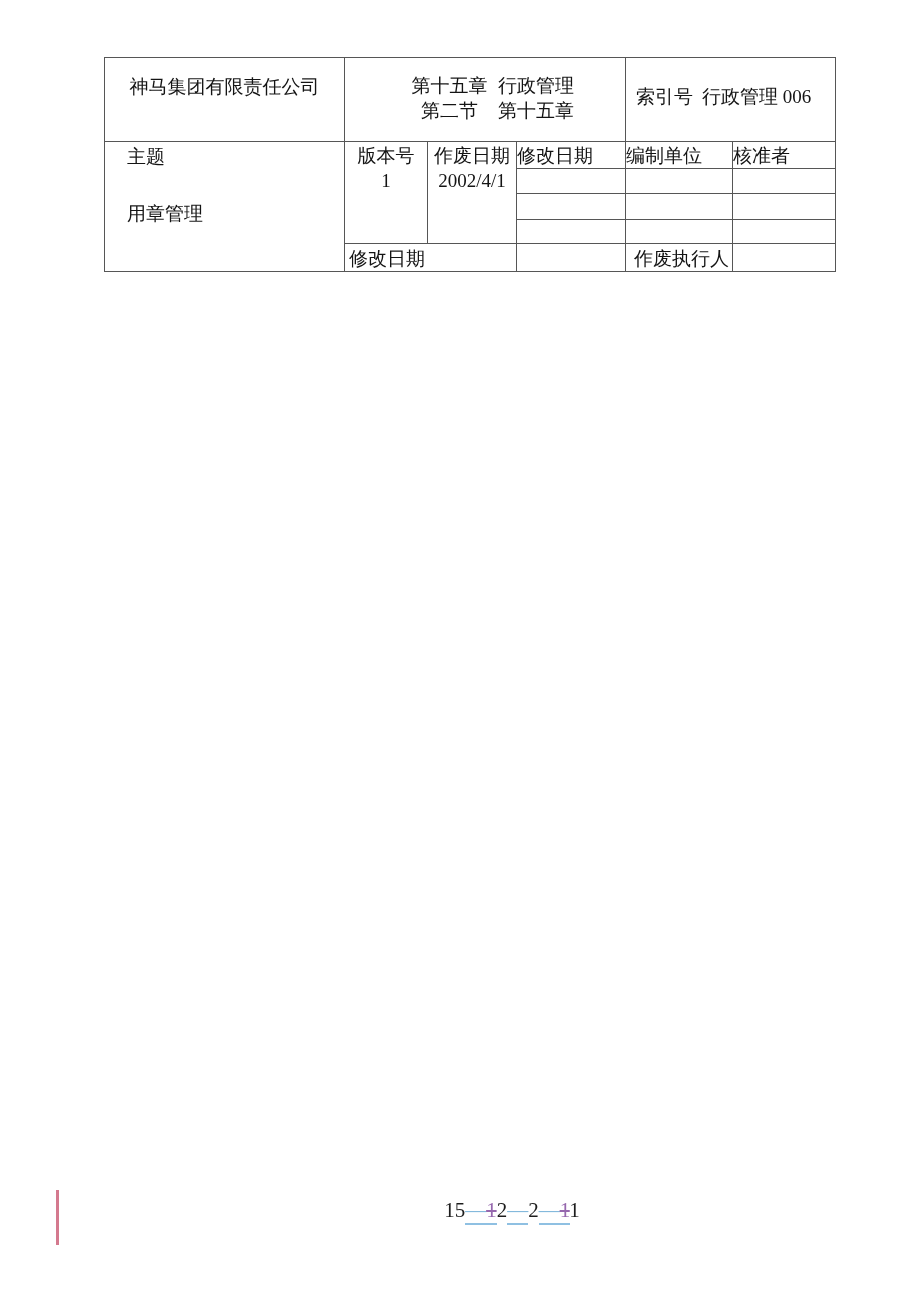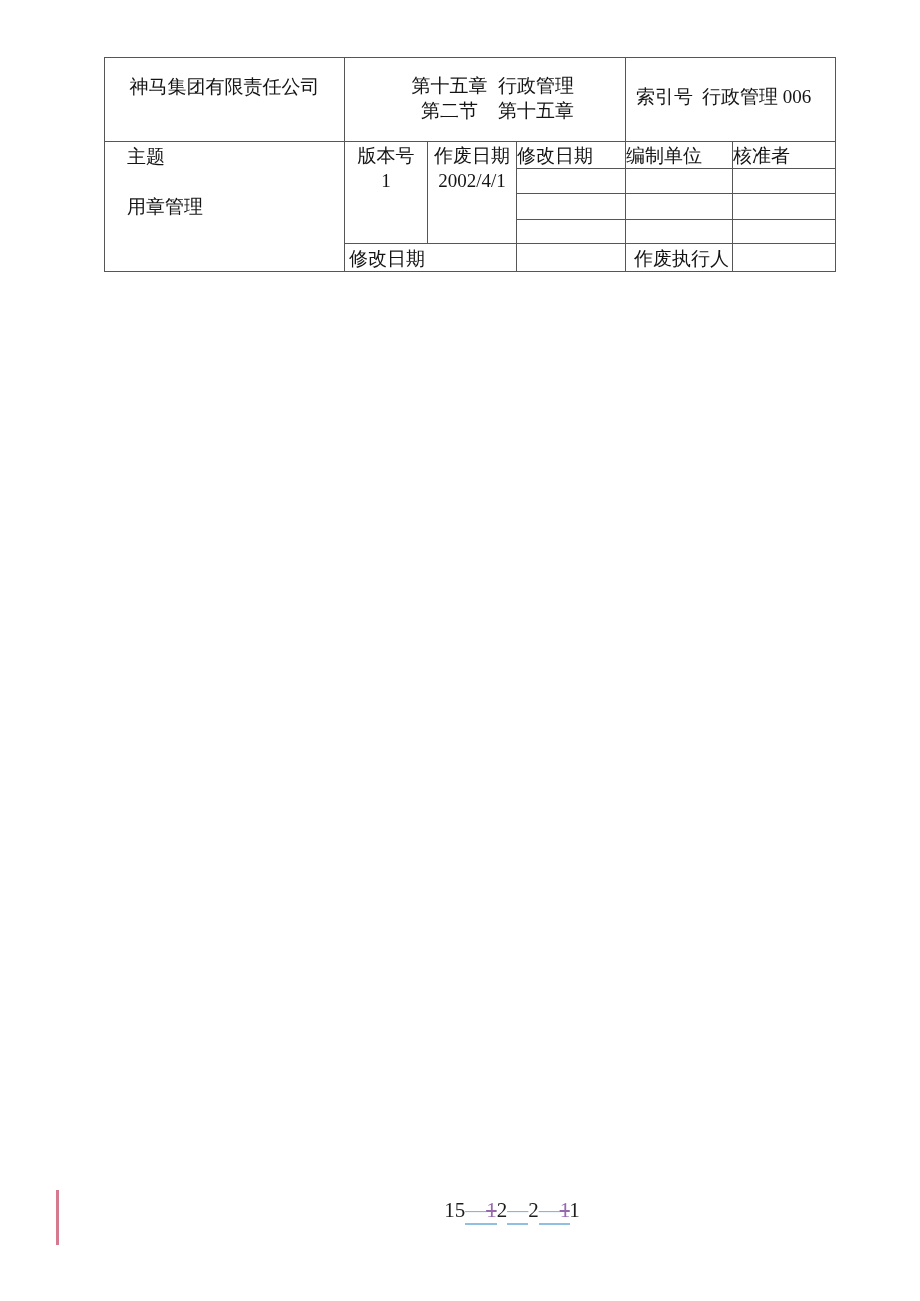--- a/index.html
+++ b/index.html
@@ -27,21 +27,21 @@
     line-height: 25px;
     overflow: hidden;
     white-space: nowrap;
   }
   td.cell-company   { text-align: center; padding-top: 16px; line-height: 20px; margin-left: 8px; }
   td.cell-chapter   { padding: 15px 0 8px 5px; line-height: 34px; text-align: center; }
   .chap-label       { display: inline-block; width: 97px; }
   td.cell-index     { padding: 26px 0 0 10px; line-height: 20px; }
   .index-value      { margin-left: 9px; }
   td.cell-subject   { padding: 2px 0 0 22px; }
-  .subject-value    { margin-top: 25px; font-family: Liberation Serif, serif; }
+  .subject-value    { margin-top: 32px; font-family: Liberation Serif, serif; }
   td.cell-version,
   td.cell-effective { text-align: center; line-height: 26px; padding-top: 1px; }
   td.cell-colhead   { text-align: left; padding-top: 1px; }
   td.cell-obsolete-date     { padding: 2px 0 0 4px; line-height: 22px; }
   td.cell-obsolete-executor { padding: 2px 0 0 8px; line-height: 22px; margin-top: 37px; }
   td.cell-empty     { }
 
   
   .footer {
     position: absolute;

